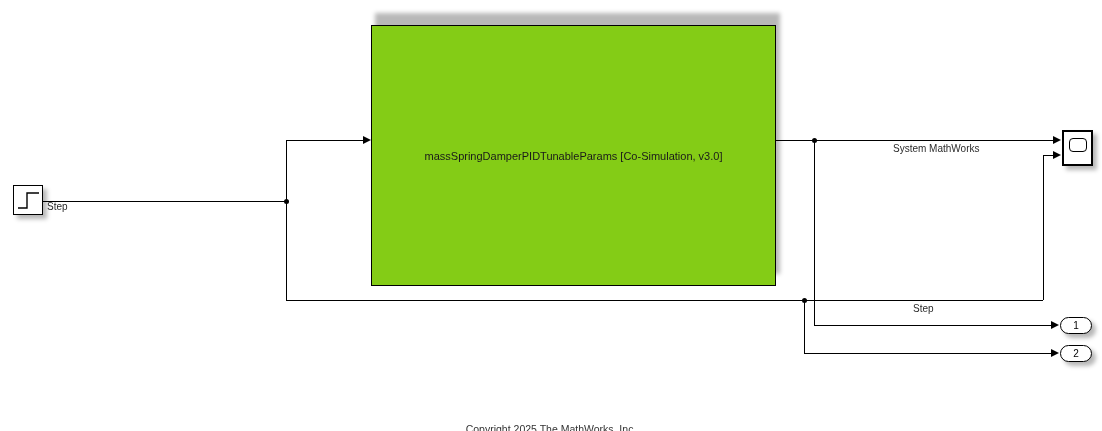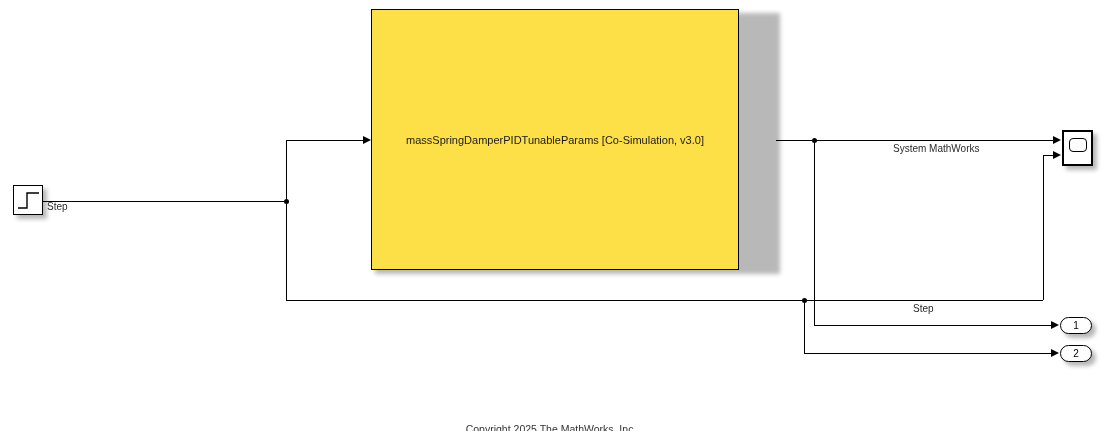--- a/index.html
+++ b/index.html
@@ -71,25 +71,25 @@
     position: absolute;
     left: 4px;
     top: 5px;
     width: 21px;
     height: 20px;
   }
 
   .main-block {
     position: absolute;
     left: 371px;
-    top: 9px;
-    width: 368px;
+    top: 25px;
+    width: 405px;
     height: 261px;
     border: 1.6px solid #000000;
-    background: #fde047;
+    background: #84cc16;
     box-sizing: border-box;
   }
   .main-block-label {
     position: absolute;
     left: 0;
     right: 0;
     top: 124px;
     text-align: center;
     font-size: 11px;
     color: #1a1a1a;

